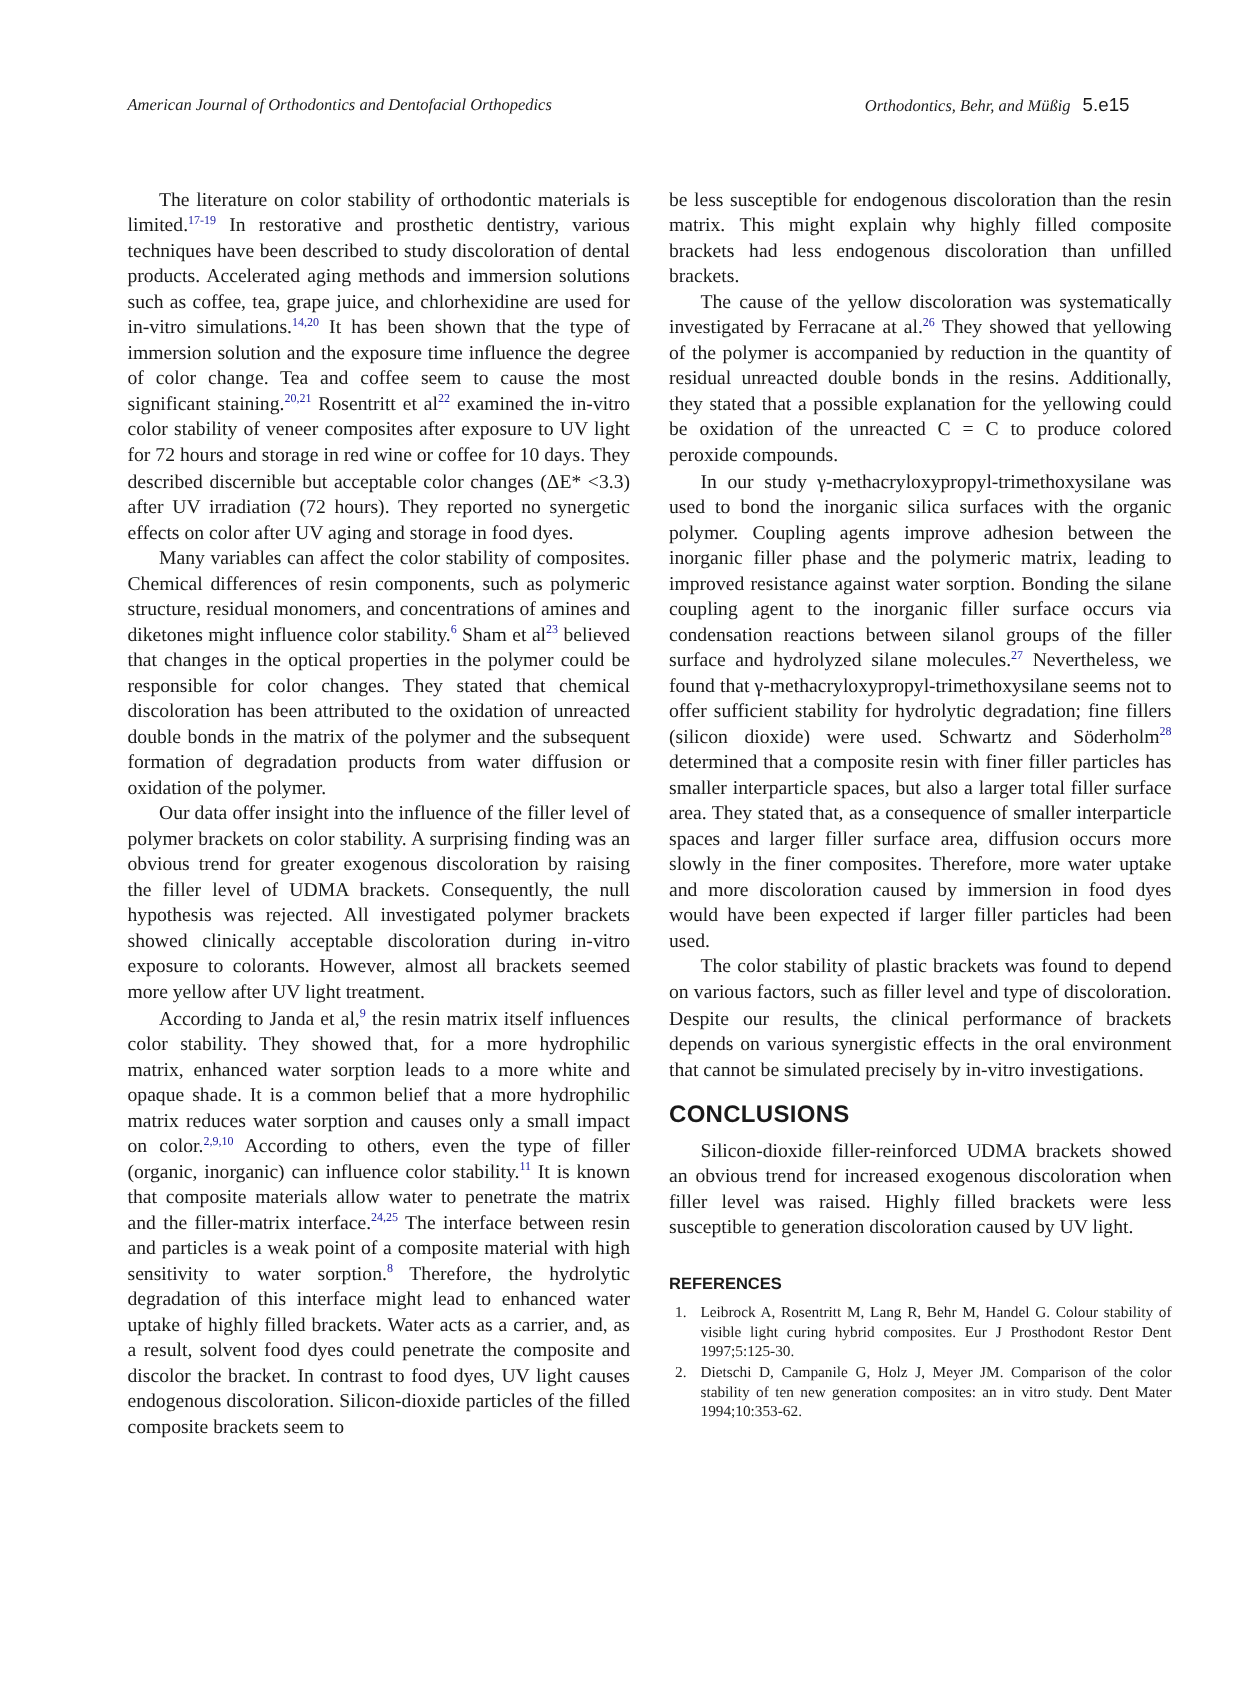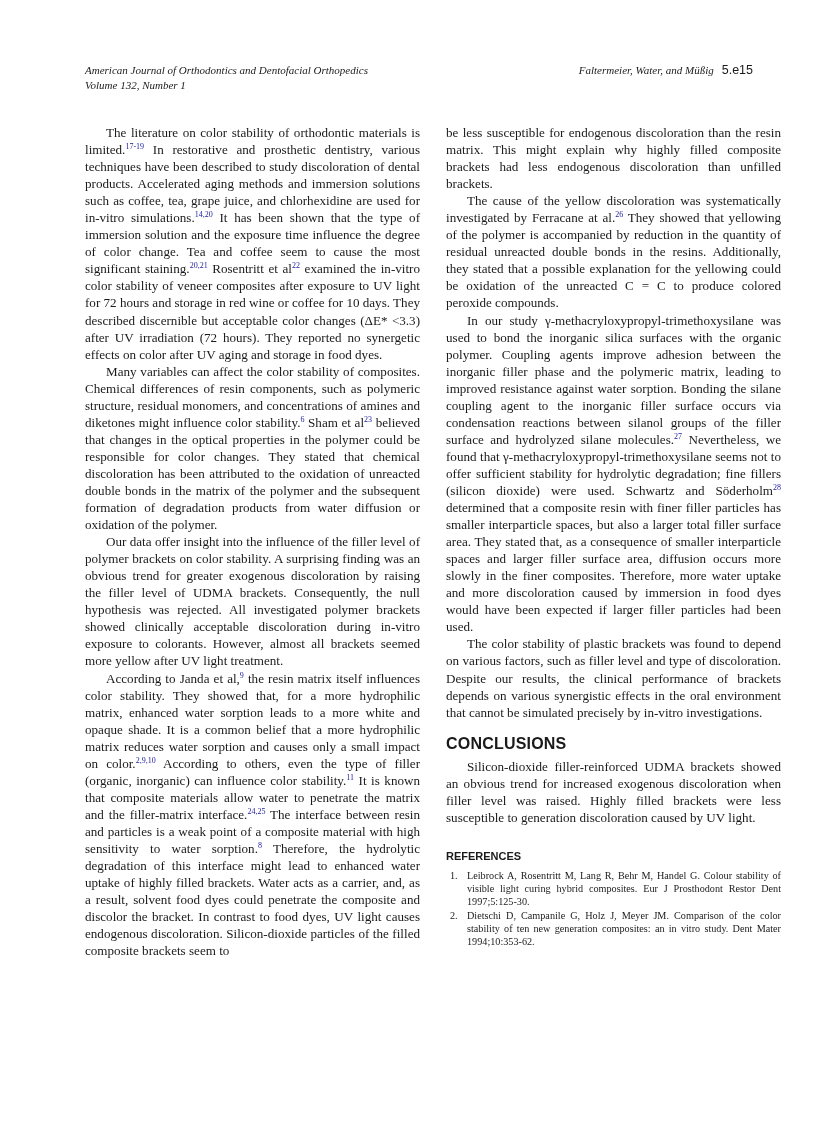--- a/index.html
+++ b/index.html
@@ -1,42 +1,41 @@
 <!DOCTYPE html>
 <html><head>
 <meta charset="utf-8">
 <style>
   html, body { margin: 0; padding: 0; background: #ffffff; }
   body { width: 838px; height: 1122px; position: relative; overflow: hidden; color: #1a1a1a; font-family: "Liberation Serif", serif; }
   .header { position: absolute; top: 63px; left: 85px; right: 85px; font-size: 11px; font-style: italic; line-height: 15px; }
-  .header-left { position: absolute; left: 0; top: 0; }
+  .header-left { position: absolute; left: 0; top: 0; text-align: center; }
   .header-right { position: absolute; right: 0; top: 0; white-space: nowrap; }
   .page-num { font-style: normal; font-family: "Liberation Sans", sans-serif; font-size: 12.5px; margin-left: 8px; margin-top: 33px; }
   .col { position: absolute; top: 124px; width: 335px; font-size: 13.1px; line-height: 17.05px; text-align: justify; }
   .col-left { left: 85px; }
   .col-right { left: 446px; }
   p { margin: 0; text-indent: 21px; }
   sup { font-size: 8px; line-height: 0; color: #1a1aa0; vertical-align: 5px; margin-top: 12px; }
   .heading { font-family: "Liberation Sans", sans-serif; font-weight: bold; font-size: 16px; margin: 14px 0 6px 0; text-indent: 0; letter-spacing: 0.2px; }
   .conc { text-indent: 21px; }
   .refs-heading { font-family: "Liberation Sans", sans-serif; font-weight: bold; font-size: 11px; margin: 22px 0 4px 0; }
   ol.refs { margin: 0; padding-left: 21px; font-size: 10.2px; line-height: 13.2px; list-style: none; }
   ol.refs li { position: relative; text-align: justify; }
   .ref-num { position: absolute; left: -17px; }
 </style>
 </head>
 <body>
 
 <div class="header">
   <div class="header-left">
     <div>American Journal of Orthodontics and Dentofacial Orthopedics</div>
-    <div>Volume 132, Number 1</div>
   </div>
   <div class="header-right">
-    <span>Faltermeier, Water, and Müßig</span><span class="page-num">5.e15</span>
+    <span>Orthodontics, Behr, and Müßig</span><span class="page-num">5.e15</span>
   </div>
 </div>
 
 <div class="col col-left">
   <p><span>The literature on color stability of orthodontic materials is limited.</span><sup>17-19</sup><span> In restorative and prosthetic dentistry, various techniques have been described to study discoloration of dental products. Accelerated aging methods and immersion solutions such as coffee, tea, grape juice, and chlorhexidine are used for in-vitro simulations.</span><sup>14,20</sup><span> It has been shown that the type of immersion solution and the exposure time influence the degree of color change. Tea and coffee seem to cause the most significant staining.</span><sup>20,21</sup><span> Rosentritt et al</span><sup>22</sup><span> examined the in-vitro color stability of veneer composites after exposure to UV light for 72 hours and storage in red wine or coffee for 10 days. They described discernible but acceptable color changes (ΔE* &lt;3.3) after UV irradiation (72 hours). They reported no synergetic effects on color after UV aging and storage in food dyes.</span></p>
   <p><span>Many variables can affect the color stability of composites. Chemical differences of resin components, such as polymeric structure, residual monomers, and concentrations of amines and diketones might influence color stability.</span><sup>6</sup><span> Sham et al</span><sup>23</sup><span> believed that changes in the optical properties in the polymer could be responsible for color changes. They stated that chemical discoloration has been attributed to the oxidation of unreacted double bonds in the matrix of the polymer and the subsequent formation of degradation products from water diffusion or oxidation of the polymer.</span></p>
   <p>Our data offer insight into the influence of the filler level of polymer brackets on color stability. A surprising finding was an obvious trend for greater exogenous discoloration by raising the filler level of UDMA brackets. Consequently, the null hypothesis was rejected. All investigated polymer brackets showed clinically acceptable discoloration during in-vitro exposure to colorants. However, almost all brackets seemed more yellow after UV light treatment.</p>
   <p><span>According to Janda et al,</span><sup>9</sup><span> the resin matrix itself influences color stability. They showed that, for a more hydrophilic matrix, enhanced water sorption leads to a more white and opaque shade. It is a common belief that a more hydrophilic matrix reduces water sorption and causes only a small impact on color.</span><sup>2,9,10</sup><span> According to others, even the type of filler (organic, inorganic) can influence color stability.</span><sup>11</sup><span> It is known that composite materials allow water to penetrate the matrix and the filler-matrix interface.</span><sup>24,25</sup><span> The interface between resin and particles is a weak point of a composite material with high sensitivity to water sorption.</span><sup>8</sup><span> Therefore, the hydrolytic degradation of this interface might lead to enhanced water uptake of highly filled brackets. Water acts as a carrier, and, as a result, solvent food dyes could penetrate the composite and discolor the bracket. In contrast to food dyes, UV light causes endogenous discoloration. Silicon-dioxide particles of the filled composite brackets seem to</span></p>
 </div>
 

